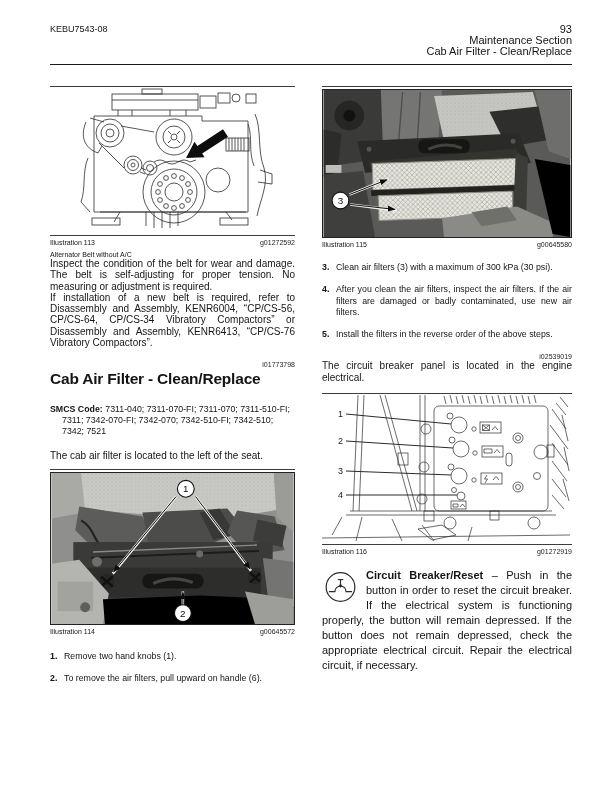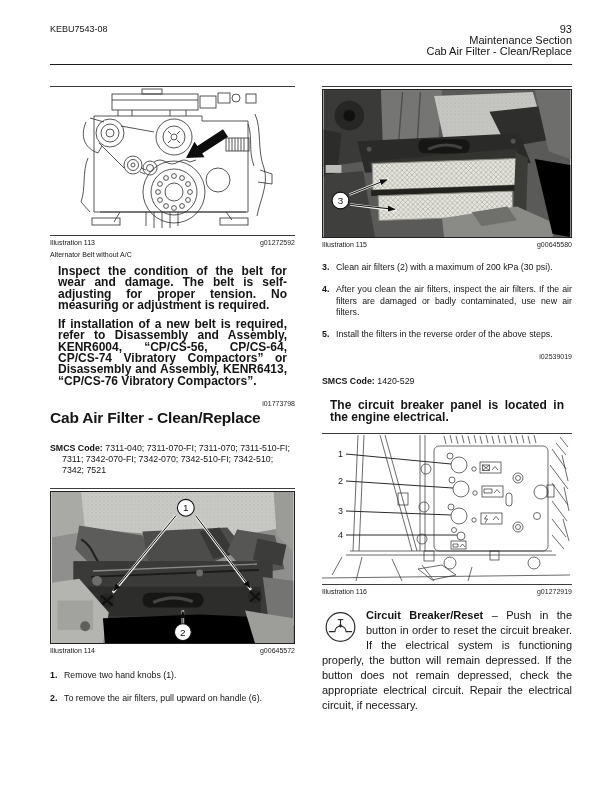--- a/index.html
+++ b/index.html
@@ -20,21 +20,21 @@
   .col-r{width:250px;flex:none;}
   
   .illus-line{border-top:1px solid #3c3c3c;border-bottom:1px solid #3c3c3c;padding:1px 0;}
   .illus-line svg{display:block;}
   .photo-rule{border:0;border-top:1px solid #3c3c3c;margin:0 0 2px 0;}
   .photo svg{display:block;border:1px solid #222;box-sizing:border-box;}
   .cap-row{display:flex;justify-content:space-between;align-items:baseline;font-size:7px;margin-top:3px;}
   .cap-ref{font-size:7px;color:#222;}
   .cap-sub{font-size:7px;margin-top:5px;}
   
-  p.body{font-size:12px;line-height:11.3px;text-align:justify;margin:8px;font-weight:bold;}
+  p.body{font-size:10px;line-height:11.3px;text-align:justify;margin:0;}
   .docid{text-align:right;font-size:7px;color:#222;margin:0;}
   h1.sect{font-size:15.5px;font-weight:bold;letter-spacing:-0.2px;margin:2px 0 11px 0;}
   p.smcs{font-size:8.8px;line-height:10.8px;margin:16px 0 13px 0;padding-left:12px;text-indent:-12px;}
   .step{position:relative;padding-left:14px;font-size:8.8px;line-height:11.3px;text-align:justify;margin:0;}
   .step .num{position:absolute;left:0;top:0;font-weight:bold;}
   
   .note{font-size:11px;line-height:15px;text-align:justify;}
   .note .cb-icon{float:left;width:37px;height:36px;margin:1px 7px 2px 0;}
   .mt8{margin-top:8px;}.mt10{margin-top:10px;}.mt11{margin-top:11px;}
   .mt13{margin-top:13px;}.mt14{margin-top:14px;}.mt16{margin-top:16px;}
@@ -135,26 +135,27 @@
           <polygon points="136,70 144.5,53.8 147.4,58 173,41.2 178,48.8 152.2,65.4 154.6,69.2" fill="#0d0d0d"></polygon>
         </svg>
       </div>
       <div class="cap-row">
         <span>Illustration 113</span>
         <span class="cap-ref">g01272592</span>
       </div>
       <div class="cap-sub">Alternator Belt without A/C</div>
 
       <p class="body mt13">Inspect the condition of the belt for wear and damage. The belt is self-adjusting for proper tension. No measuring or adjustment is required.</p>
-      <p class="body mt11">If installation of a new belt is required, refer to Disassembly and Assembly, KENR6004, “CP/CS-56, CP/CS-64, CP/CS-74 Vibratory Compactors” or Disassembly and Assembly, KENR6413, “CP/CS-76 Vibratory Compactors”.</p>
+      <p class="body mt11">If installation of a new belt is required, refer to Disassembly and Assembly, KENR6004, “CP/CS-56, CP/CS-64, CP/CS-34 Vibratory Compactors” or Disassembly and Assembly, KENR6413, “CP/CS-76 Vibratory Compactors”.</p>
 
       <p class="docid mt13">i01773798</p>
       <h1 class="sect">Cab Air Filter - Clean/Replace</h1>
       <p class="smcs"><b>SMCS Code:</b>
         <span>7311-040; 7311-070-FI; 7311-070; 7311-510-FI; 7311; 7342-070-FI; 7342-070; 7342-510-FI; 7342-510; 7342; 7521</span></p>
+      <p class="body">The cab air filter is located to the left of the seat.</p>
 
       <div class="photo mt8">
         <hr class="photo-rule">
         <svg width="245" height="153" viewBox="0 0 245 153">
           <defs>
             <pattern id="seat114" width="4" height="4" patternUnits="userSpaceOnUse">
               <rect width="4" height="4" fill="#c9c9c6"></rect>
               <circle cx="1" cy="1" r="0.7" fill="#b2b2ae"></circle>
               <circle cx="3" cy="3" r="0.6" fill="#bcbcb8"></circle>
             </pattern>
@@ -294,34 +295,32 @@
           </g>
         </svg>
       </div>
       <div class="cap-row">
         <span>Illustration 115</span>
         <span class="cap-ref">g00645580</span>
       </div>
 
       <div class="step mt14">
         <span class="num">3.</span>
-        <span>Clean air filters (2) with a maximum of 200 kPa (30 psi).</span>
+        <span>Clean air filters (3) with a maximum of 300 kPa (30 psi).</span>
       </div>
       <div class="step mt11">
         <span class="num">4.</span>
         <span>After you clean the air filters, inspect the air filters. If the air filters are damaged or badly contaminated, use new air filters.</span>
       </div>
       <div class="step mt11">
         <span class="num">5.</span>
         <span>Install the filters in the reverse order of the above steps.</span>
       </div>
 
       <p class="docid mt13">i02539019</p>
-      <p class="smcs"><b>SMCS Code:</b>
-        <span>1420-529</span></p>
       <p class="body">The circuit breaker panel is located in the engine electrical.</p>
 
       <div class="illus-line mt10">
         <svg width="248" height="148" viewBox="0 0 248 148">
           <g fill="none" stroke="#2b2b2b" stroke-width="0.7">
 
             <line x1="36" y1="0" x2="31" y2="116"></line>
               <line x1="42" y1="0" x2="37" y2="116"></line>
             <line x1="58" y1="0" x2="90" y2="116"></line>
               <line x1="63" y1="0" x2="95" y2="116"></line>

